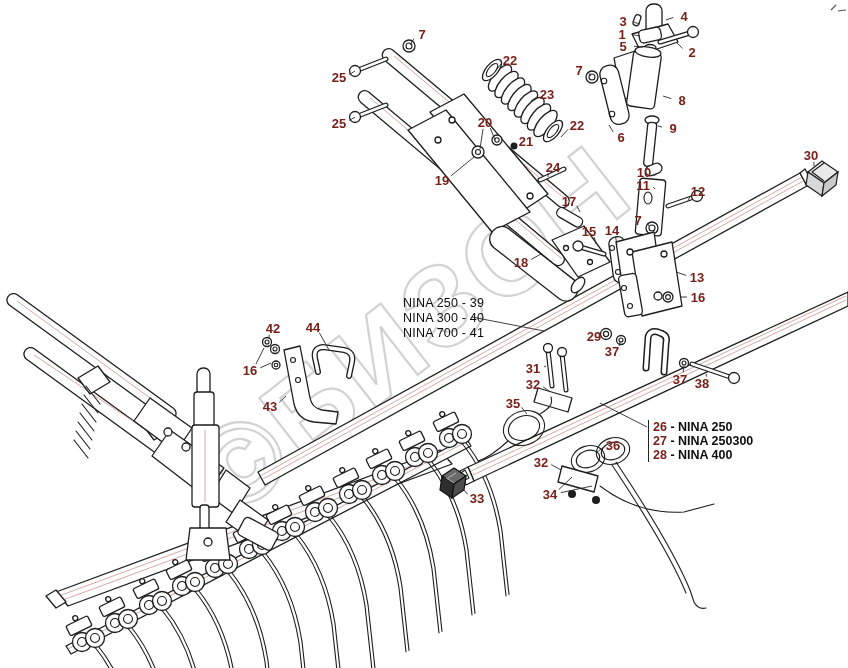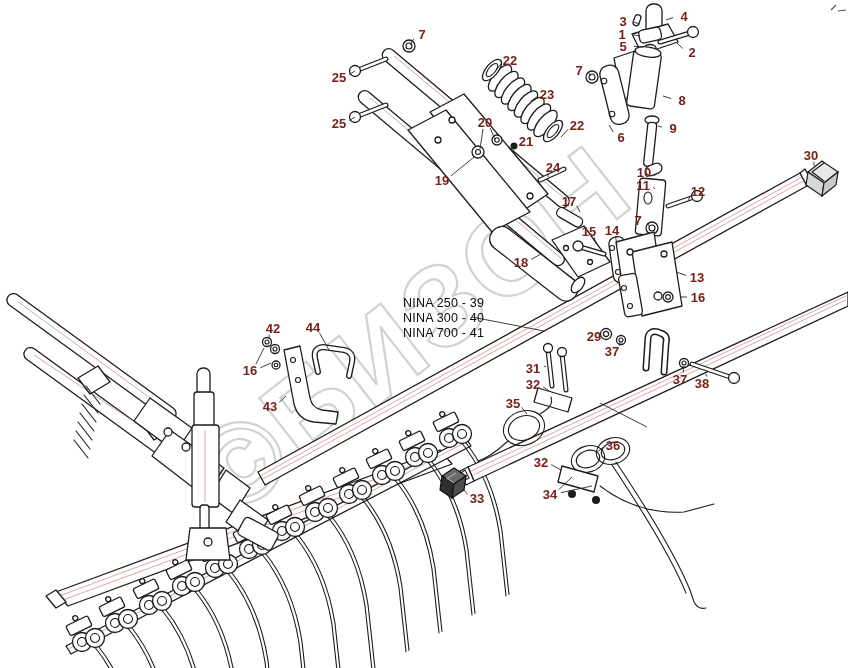--- a/index.html
+++ b/index.html
@@ -449,13 +449,18 @@
         <line x1="279.3" y1="402.3" x2="286" y2="396" class="ldr"></line>
         <text x="270" y="410.5" class="plbl">43</text>
       </g>
 </svg>
 
 <div class="nina-left">
   <div>NINA 250 - 39</div>
   <div>NINA 300 - 40</div>
   <div>NINA 700 - 41</div>
 </div>
+<div class="nina-right">
+  <div><span class="num">26</span><span> - NINA 250</span></div>
+  <div><span class="num">27</span><span> - NINA 250300</span></div>
+  <div><span class="num">28</span><span> - NINA 400</span></div>
 </div>
+</div>
 
 </body></html>

